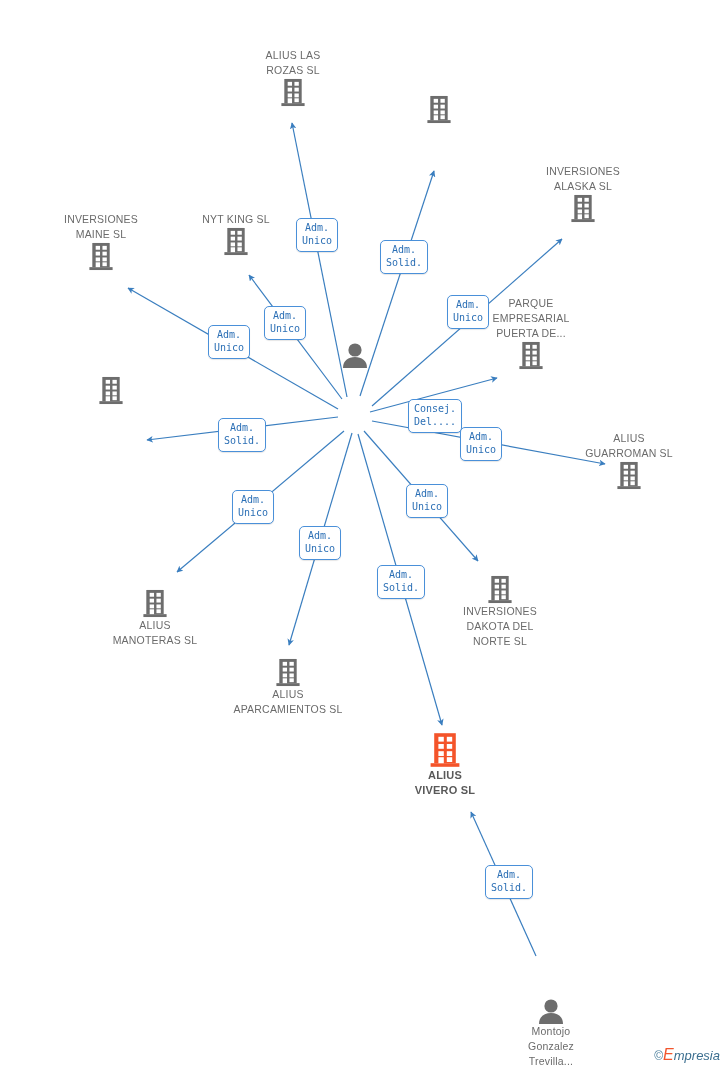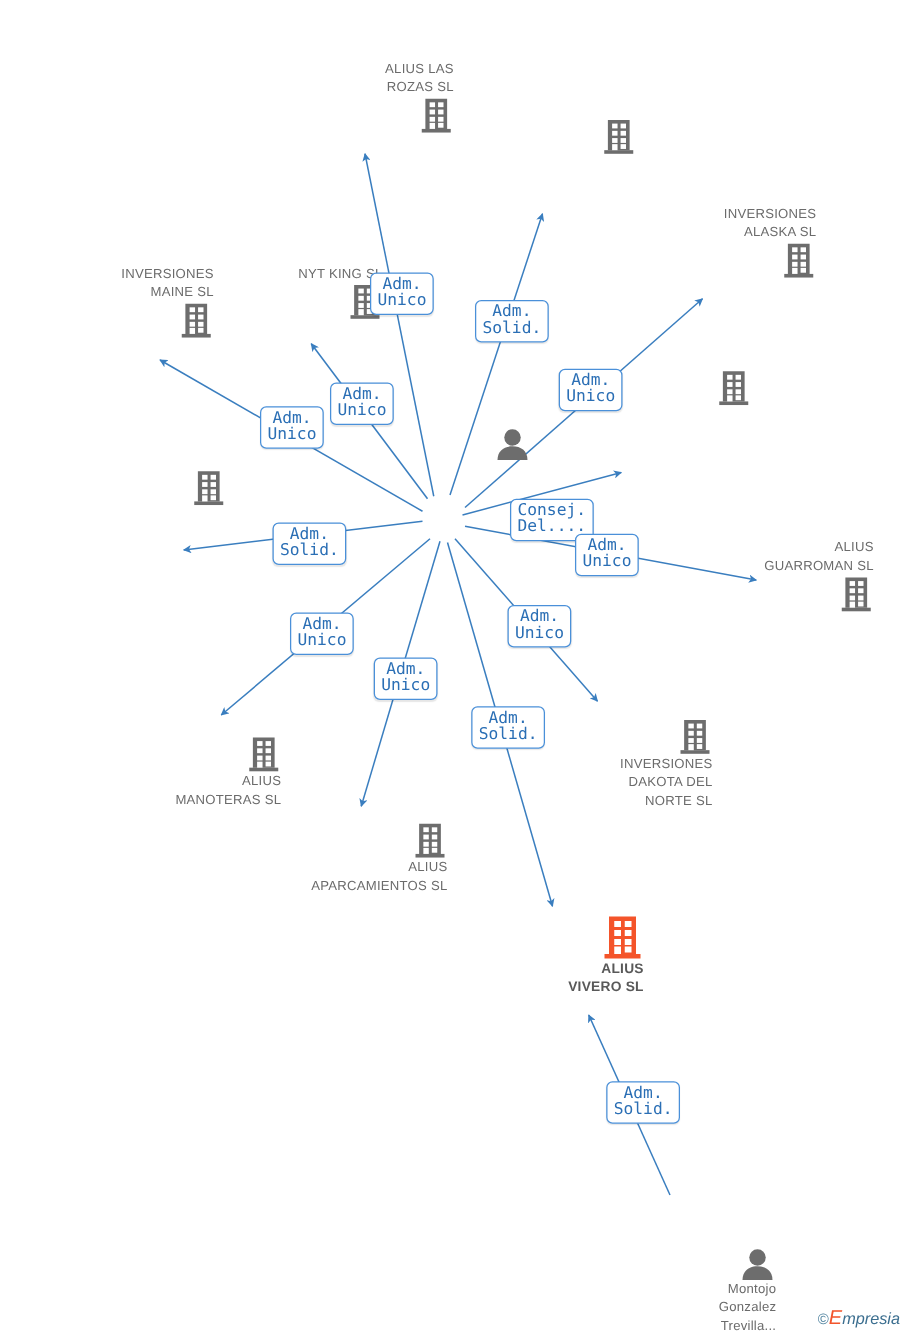--- a/index.html
+++ b/index.html
@@ -19,21 +19,21 @@
   }
   #edge-layer {
     position: absolute;
     left: 0;
     top: 0;
     width: 728px;
     height: 1070px;
   }
   .node {
     position: absolute;
-    text-align: right;
+    text-align: center;
     width: 140px;
     margin-left: -70px;
   }
   .node-label {
     font-size: 10.5px;
     line-height: 15px;
     color: #6b6b6b;
     letter-spacing: 0.2px;
     white-space: pre-line;
   }
@@ -46,21 +46,21 @@
     display: block;
     line-height: 0;
   }
   .edge-label {
     position: absolute;
     background: #ffffff;
     border: 1.3px solid #4a90d9;
     border-radius: 5px;
     color: #2b6fb5;
     font-family: "DejaVu Sans Mono", monospace;
-    font-size: 13px;
+    font-size: 10px;
     line-height: 12.5px;
     padding: 3px 5px 4px 5px;
     white-space: pre-line;
     text-align: center;
     box-shadow: 0 1px 1px rgba(0,0,0,0.10);
     box-sizing: border-box;
   }
   #watermark {
     position: absolute;
     right: 8px;
@@ -181,20 +181,23 @@
             <rect x="15.5" y="4" width="4.5" height="4" fill="#ffffff"></rect>
             <rect x="8.5" y="10" width="4.5" height="4" fill="#ffffff"></rect>
             <rect x="15.5" y="10" width="4.5" height="4" fill="#ffffff"></rect>
             <rect x="8.5" y="16" width="4.5" height="4" fill="#ffffff"></rect>
             <rect x="15.5" y="16" width="4.5" height="4" fill="#ffffff"></rect>
             <rect x="8.5" y="21" width="4.5" height="5" fill="#ffffff"></rect>
             <rect x="15.5" y="21" width="4.5" height="4" fill="#ffffff"></rect>
           </svg></span>
       </div>
       <div class="node" style="left: 531px; top: 296px;">
+        <div class="node-label">PARQUE
+EMPRESARIAL
+PUERTA DE...</div>
         <span class="icon-wrap"><svg width="28" height="29" viewBox="0 0 28 30">
             <path d="M5 1 H23 V26 H5 Z" fill="#6d6d6d"></path>
             <rect x="2" y="26" width="24" height="3" fill="#6d6d6d"></rect>
             <rect x="8.5" y="4" width="4.5" height="4" fill="#ffffff"></rect>
             <rect x="15.5" y="4" width="4.5" height="4" fill="#ffffff"></rect>
             <rect x="8.5" y="10" width="4.5" height="4" fill="#ffffff"></rect>
             <rect x="15.5" y="10" width="4.5" height="4" fill="#ffffff"></rect>
             <rect x="8.5" y="16" width="4.5" height="4" fill="#ffffff"></rect>
             <rect x="15.5" y="16" width="4.5" height="4" fill="#ffffff"></rect>
             <rect x="8.5" y="21" width="4.5" height="5" fill="#ffffff"></rect>

